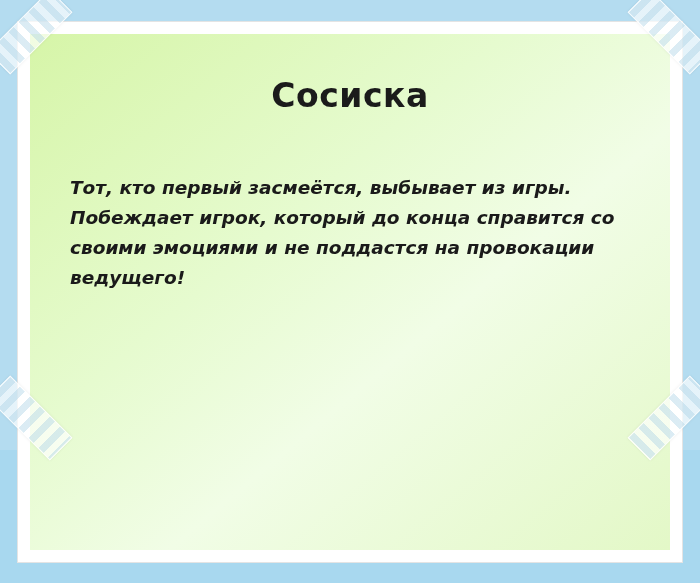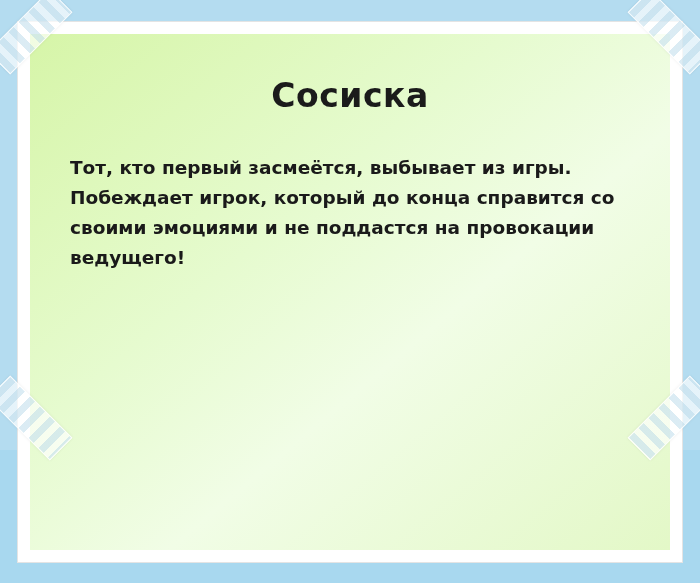--- a/index.html
+++ b/index.html
@@ -53,21 +53,22 @@
   .para {
     font-size: 18.5px;
     line-height: 1.62;
     color: #1a1a1a;
     font-weight: bold;
     margin: 0 0 26px 0;
     text-align: left;
     font-family: "DejaVu Sans", sans-serif;
   }
   .para.second {
-    margin-top: 38px;
+    margin-top: 58px;
+    font-style: italic;
   }
   
   .tape {
     position: absolute;
     width: 86px;
     height: 30px;
     background: rgba(255,255,255,0.55);
     border: 1px solid rgba(255,255,255,0.75);
     box-shadow: 0 0 3px rgba(0,0,0,0.08);
   }

